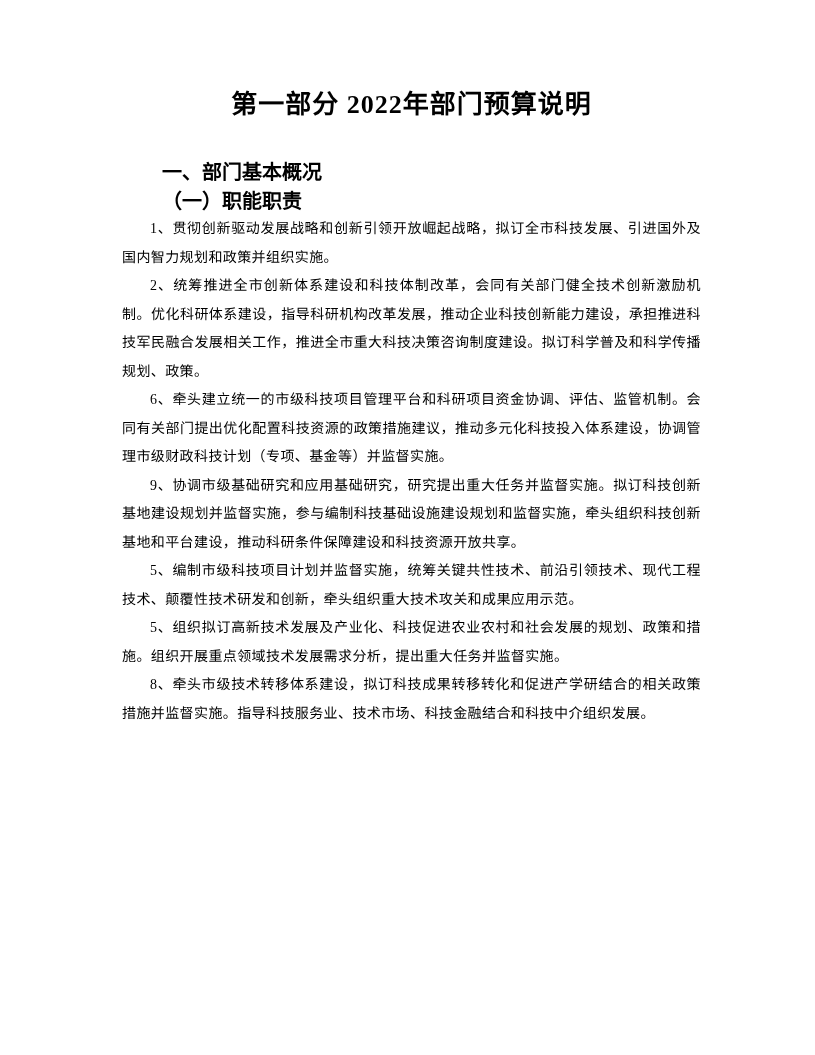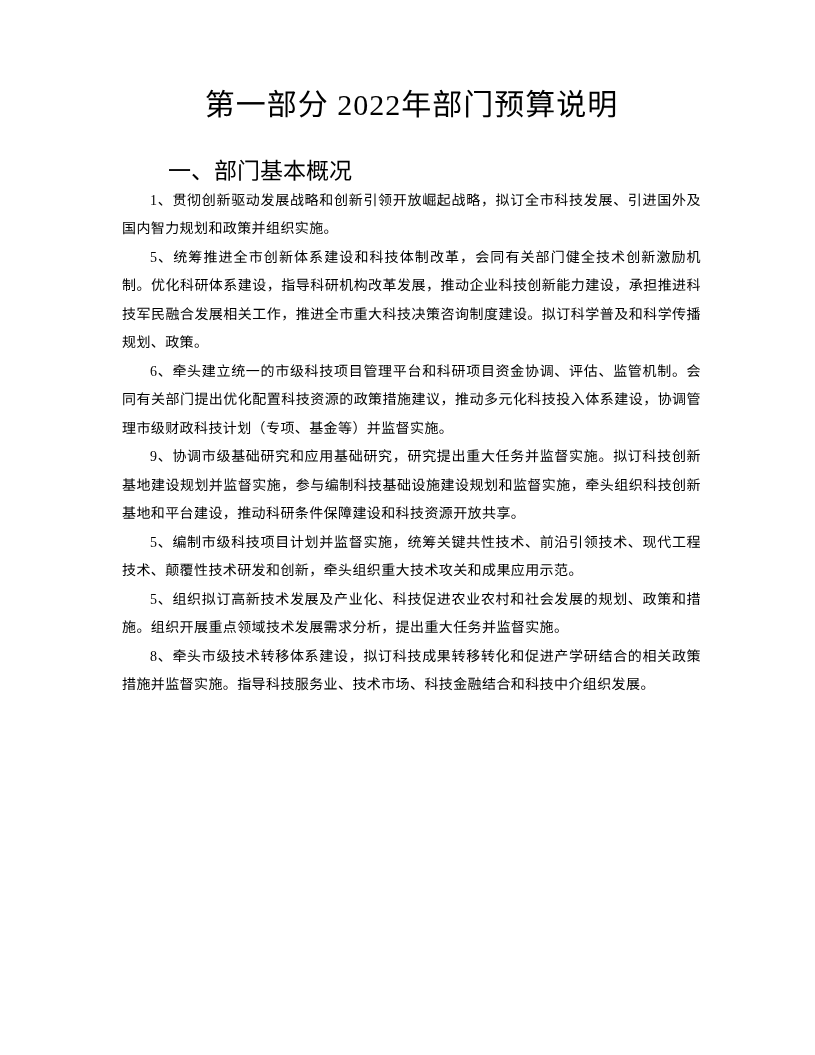--- a/index.html
+++ b/index.html
@@ -13,30 +13,30 @@
     height: 1055px;
     margin: 0 auto;
     background: #ffffff;
     color: #000000;
     box-sizing: border-box;
     padding: 90px 114px 0 122px;
     font-family: "Liberation Serif", "DejaVu Serif", serif;
     overflow: hidden;
   }
   .doc-title {
-    font-size: 30px;
-    font-weight: normal;
+    font-size: 26px;
+    font-weight: bold;
     line-height: 30px;
     text-align: center;
     margin: 0 0 38px 0;
     letter-spacing: 1px;
   }
   .heading {
-    font-size: 23px;
-    font-weight: normal;
+    font-size: 20px;
+    font-weight: bold;
     line-height: 28.5px;
     margin: 0;
     text-indent: 2em;
   }
   .body-para {
     font-size: 14px;
     font-weight: normal;
     line-height: 28.5px;
     margin: 0;
     text-indent: 2em;
@@ -45,24 +45,25 @@
   }
 </style>
 </head>
 <body>
 
 <div class="page">
   <h1 class="doc-title">第一部分 2022年部门预算说明</h1>
 
   <h2 class="heading">一、部门基本概况</h2>
 
+  <h3 class="heading">（一）职能职责</h3>
 
   <p class="body-para">1、贯彻创新驱动发展战略和创新引领开放崛起战略，拟订全市科技发展、引进国外及国内智力规划和政策并组织实施。</p>
 
-  <p class="body-para">5、统筹推进全市创新体系建设和科技体制改革，会同有关部门健全技术创新激励机制。优化科研体系建设，指导科研机构改革发展，推动企业科技创新能力建设，承担推进科技军民融合发展相关工作，推进全市重大科技决策咨询制度建设。拟订科学普及和科学传播规划、政策。</p>
+  <p class="body-para">2、统筹推进全市创新体系建设和科技体制改革，会同有关部门健全技术创新激励机制。优化科研体系建设，指导科研机构改革发展，推动企业科技创新能力建设，承担推进科技军民融合发展相关工作，推进全市重大科技决策咨询制度建设。拟订科学普及和科学传播规划、政策。</p>
 
   <p class="body-para">6、牵头建立统一的市级科技项目管理平台和科研项目资金协调、评估、监管机制。会同有关部门提出优化配置科技资源的政策措施建议，推动多元化科技投入体系建设，协调管理市级财政科技计划（专项、基金等）并监督实施。</p>
 
   <p class="body-para">9、协调市级基础研究和应用基础研究，研究提出重大任务并监督实施。拟订科技创新基地建设规划并监督实施，参与编制科技基础设施建设规划和监督实施，牵头组织科技创新基地和平台建设，推动科研条件保障建设和科技资源开放共享。</p>
 
   <p class="body-para">5、编制市级科技项目计划并监督实施，统筹关键共性技术、前沿引领技术、现代工程技术、颠覆性技术研发和创新，牵头组织重大技术攻关和成果应用示范。</p>
 
   <p class="body-para">5、组织拟订高新技术发展及产业化、科技促进农业农村和社会发展的规划、政策和措施。组织开展重点领域技术发展需求分析，提出重大任务并监督实施。</p>
 
   <p class="body-para">8、牵头市级技术转移体系建设，拟订科技成果转移转化和促进产学研结合的相关政策措施并监督实施。指导科技服务业、技术市场、科技金融结合和科技中介组织发展。</p>

